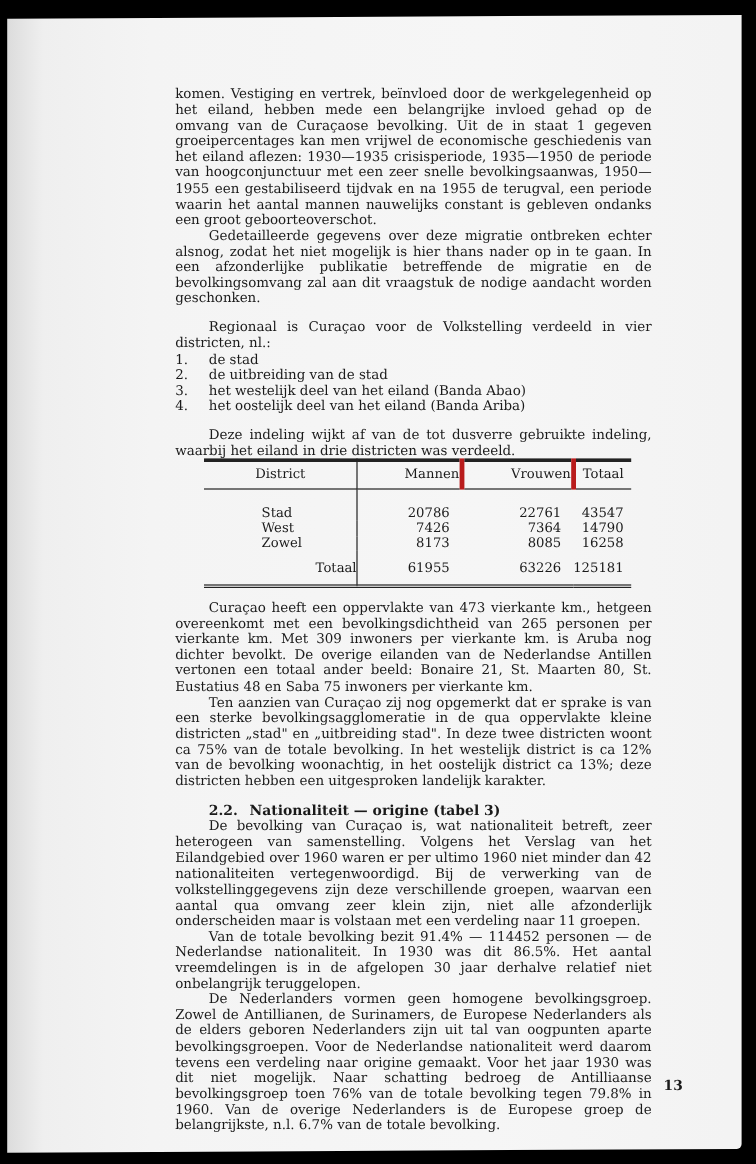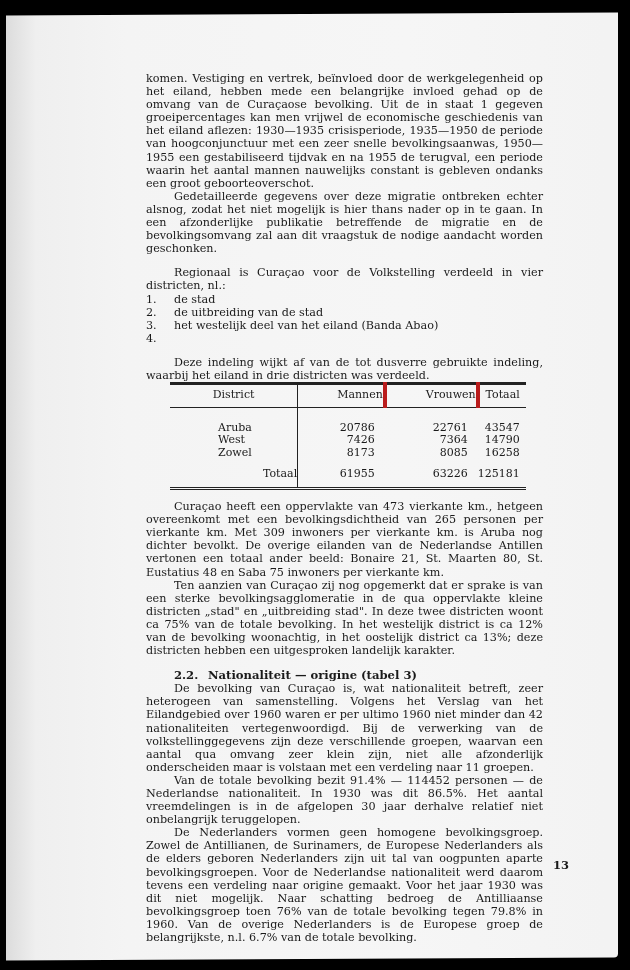--- a/index.html
+++ b/index.html
@@ -38,21 +38,21 @@
   table.staat td { padding: 0; }
   table.staat td.name { border-right: 1.5px solid #222; padding-left: 48px; text-align: left; }
   table.staat td.num { text-align: right; padding-right: 10px; }
   table.staat td.tot { padding-right: 6px; }
   table.staat tr.first td { padding-top: 14px; }
   table.staat tr.sum td { padding-top: 9px; padding-bottom: 6px; }
   table.staat tr.sum td.name { padding-left: 93px; }
   table.staat tbody tr.sum { border-bottom: 3px double #222; }
   .section { font-weight: bold; margin: 12px 0 0 0; font-size: 11.6px; }
   .section .no { display: inline-block; width: 34px; margin-left: 28px; }
-  .pagenum { position: absolute; left: 553px; top: 858px; font-weight: bold; font-size: 11.5px; color: #1a1a1a; }
+  .pagenum { position: absolute; left: 553px; top: 897px; font-weight: bold; font-size: 11.5px; color: #1a1a1a; }
   .after-table { margin-top: 10px; }
 </style>
 </head>
 <body>
 
 <div class="page"></div>
 
 <div class="text">
   <p class="p noindent">komen. Vestiging en vertrek, beïnvloed door de werkgelegenheid op het eiland, hebben mede een belangrijke invloed gehad op de omvang van de Curaçaose bevolking. Uit de in staat 1 gegeven groeipercentages kan men vrijwel de economische geschiedenis van het eiland aflezen: 1930—1935 crisisperiode, 1935—1950 de periode van hoogconjunctuur met een zeer snelle bevolkingsaanwas, 1950—1955 een gestabiliseerd tijdvak en na 1955 de terugval, een periode waarin het aantal mannen nauwelijks constant is gebleven ondanks een groot geboorteoverschot.</p>
   <p class="p">Gedetailleerde gegevens over deze migratie ontbreken echter alsnog, zodat het niet mogelijk is hier thans nader op in te gaan. In een afzonderlijke publikatie betreffende de migratie en de bevolkingsomvang zal aan dit vraagstuk de nodige aandacht worden geschonken.</p>
@@ -66,37 +66,38 @@
     <li>
         <span class="num">2.</span>
         <span>de uitbreiding van de stad</span>
       </li>
     <li>
         <span class="num">3.</span>
         <span>het westelijk deel van het eiland (Banda Abao)</span>
       </li>
     <li>
         <span class="num">4.</span>
+        <span>het oostelijk deel van het eiland (Banda Ariba)</span>
       </li>
   </ul>
   <div class="gap"></div>
   <p class="p">Deze indeling wijkt af van de tot dusverre gebruikte indeling, waarbij het eiland in drie districten was verdeeld.</p>
 
   <table class="staat">
     <thead>
       <tr>
         <th class="d">District</th>
         <th class="m">Mannen</th>
         <th class="v">Vrouwen</th>
         <th class="t">Totaal</th>
       </tr>
     </thead>
     <tbody>
       <tr class="first">
-        <td class="name">Aruba</td>
+        <td class="name">Stad</td>
         <td class="num m">20786</td>
         <td class="num">22761</td>
         <td class="num tot">43547</td>
       </tr>
       <tr>
         <td class="name">West</td>
         <td class="num m">7426</td>
         <td class="num">7364</td>
         <td class="num tot">14790</td>
       </tr>

